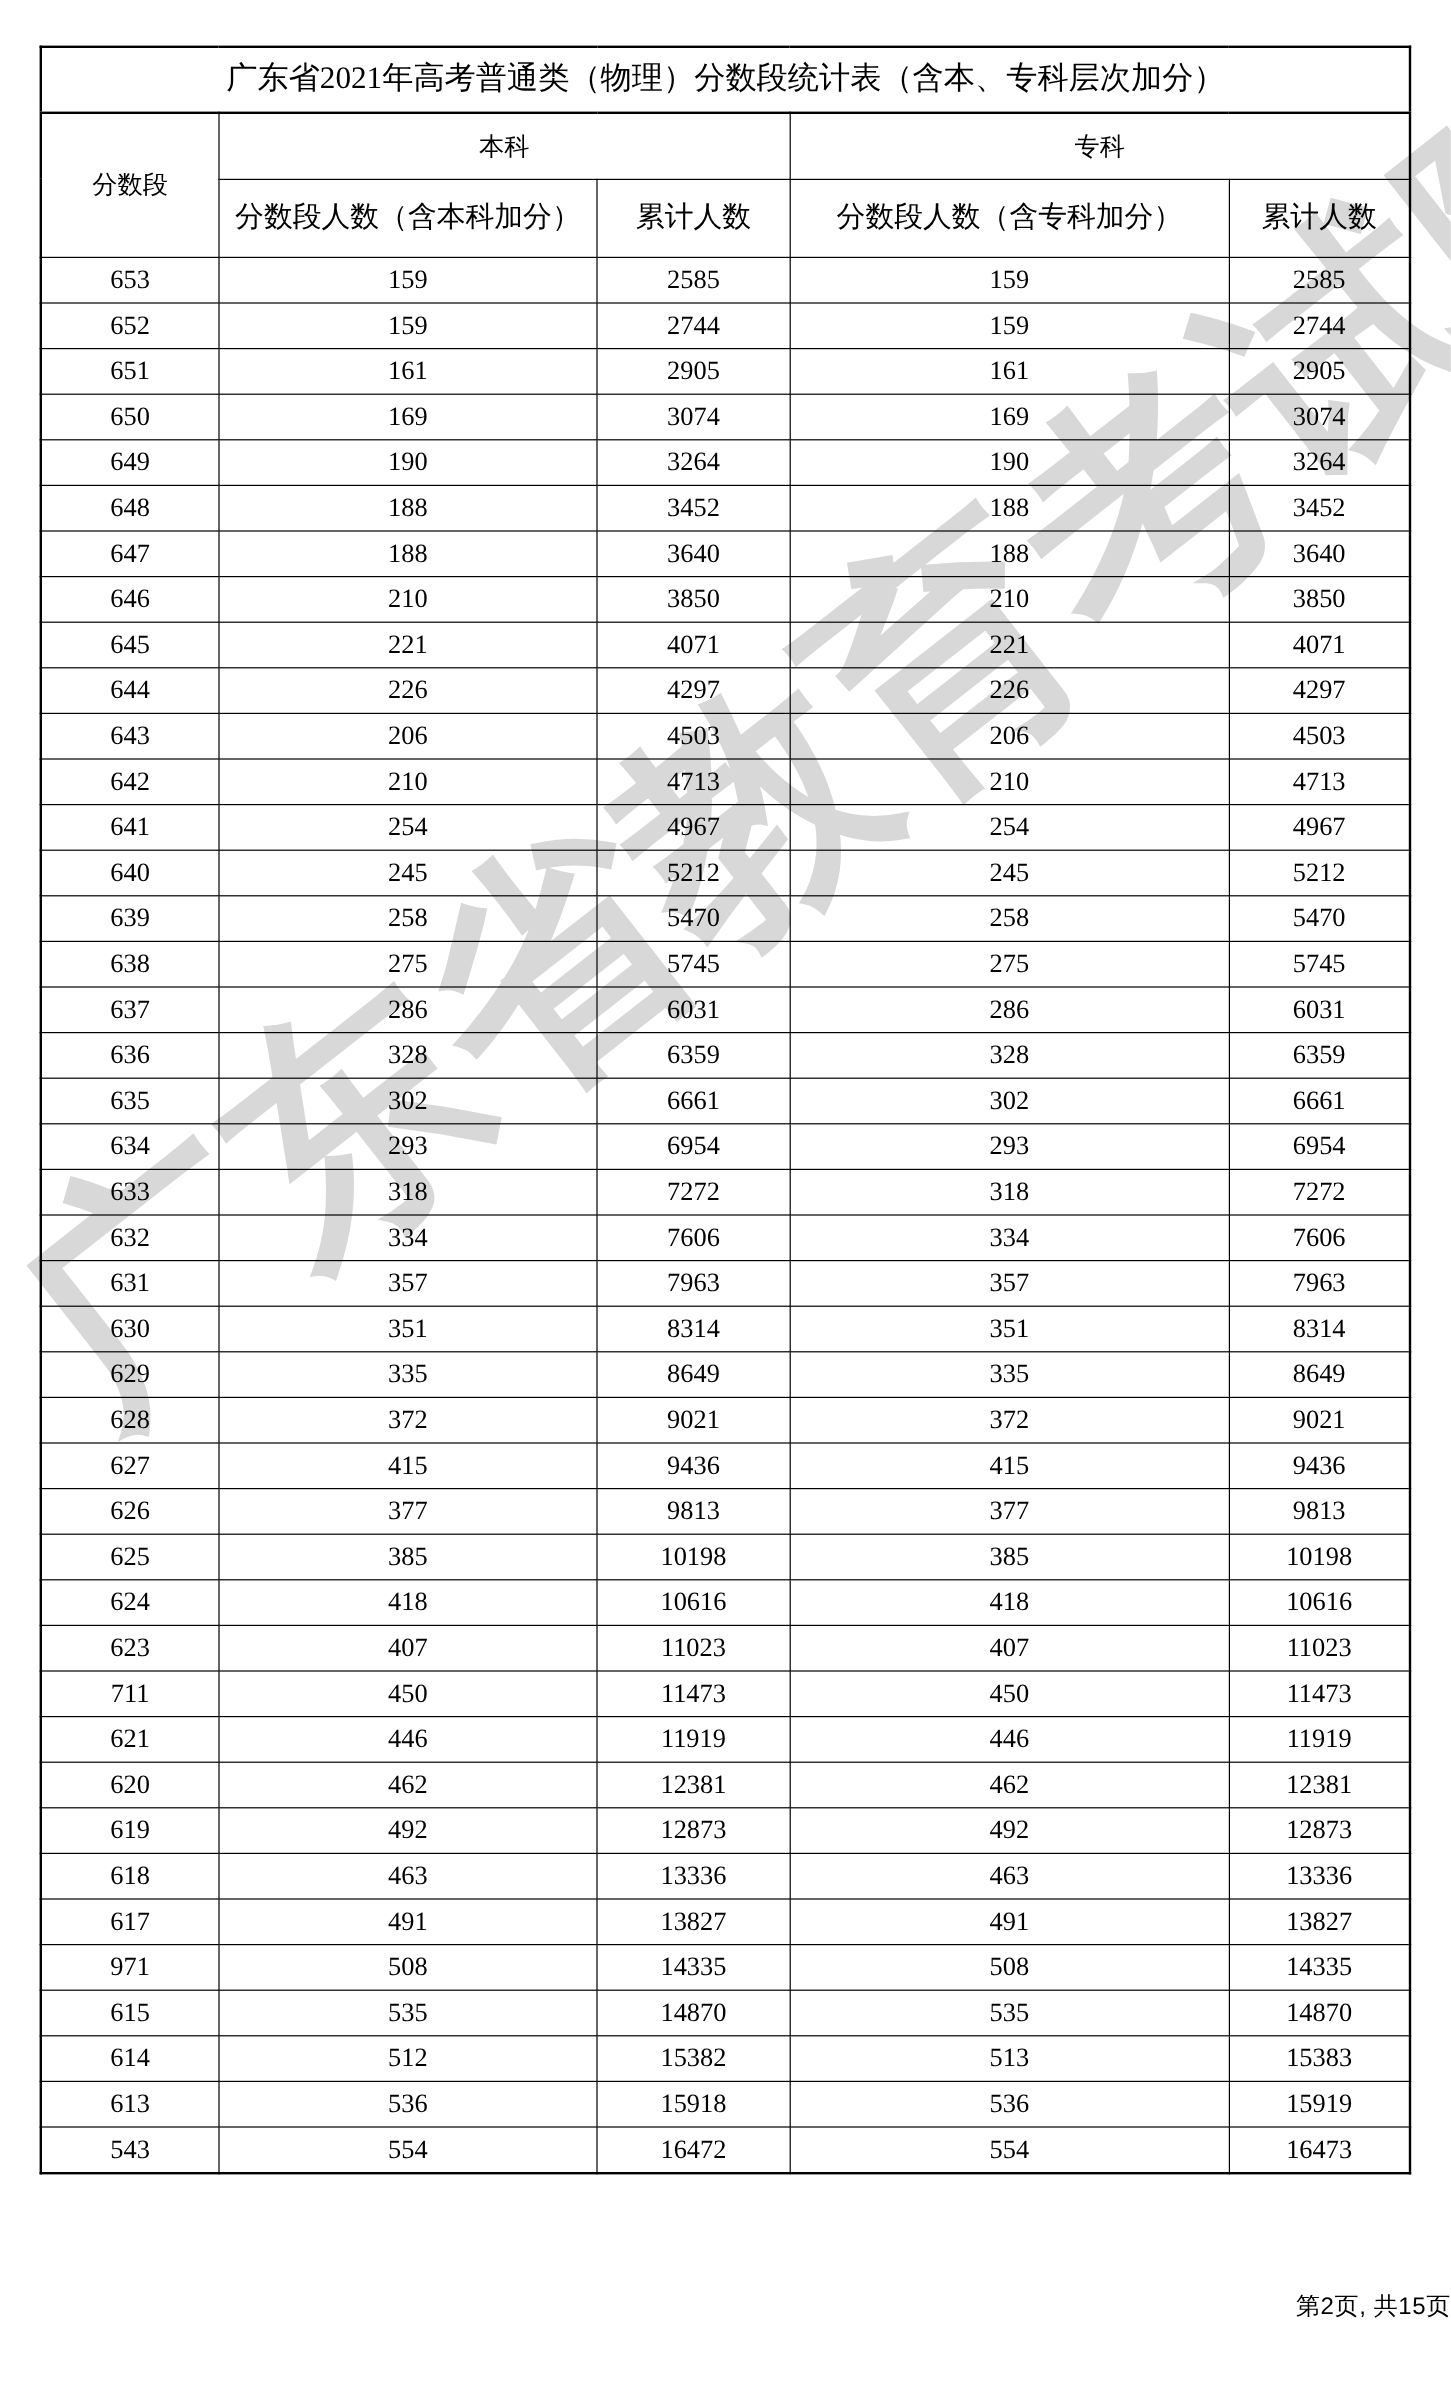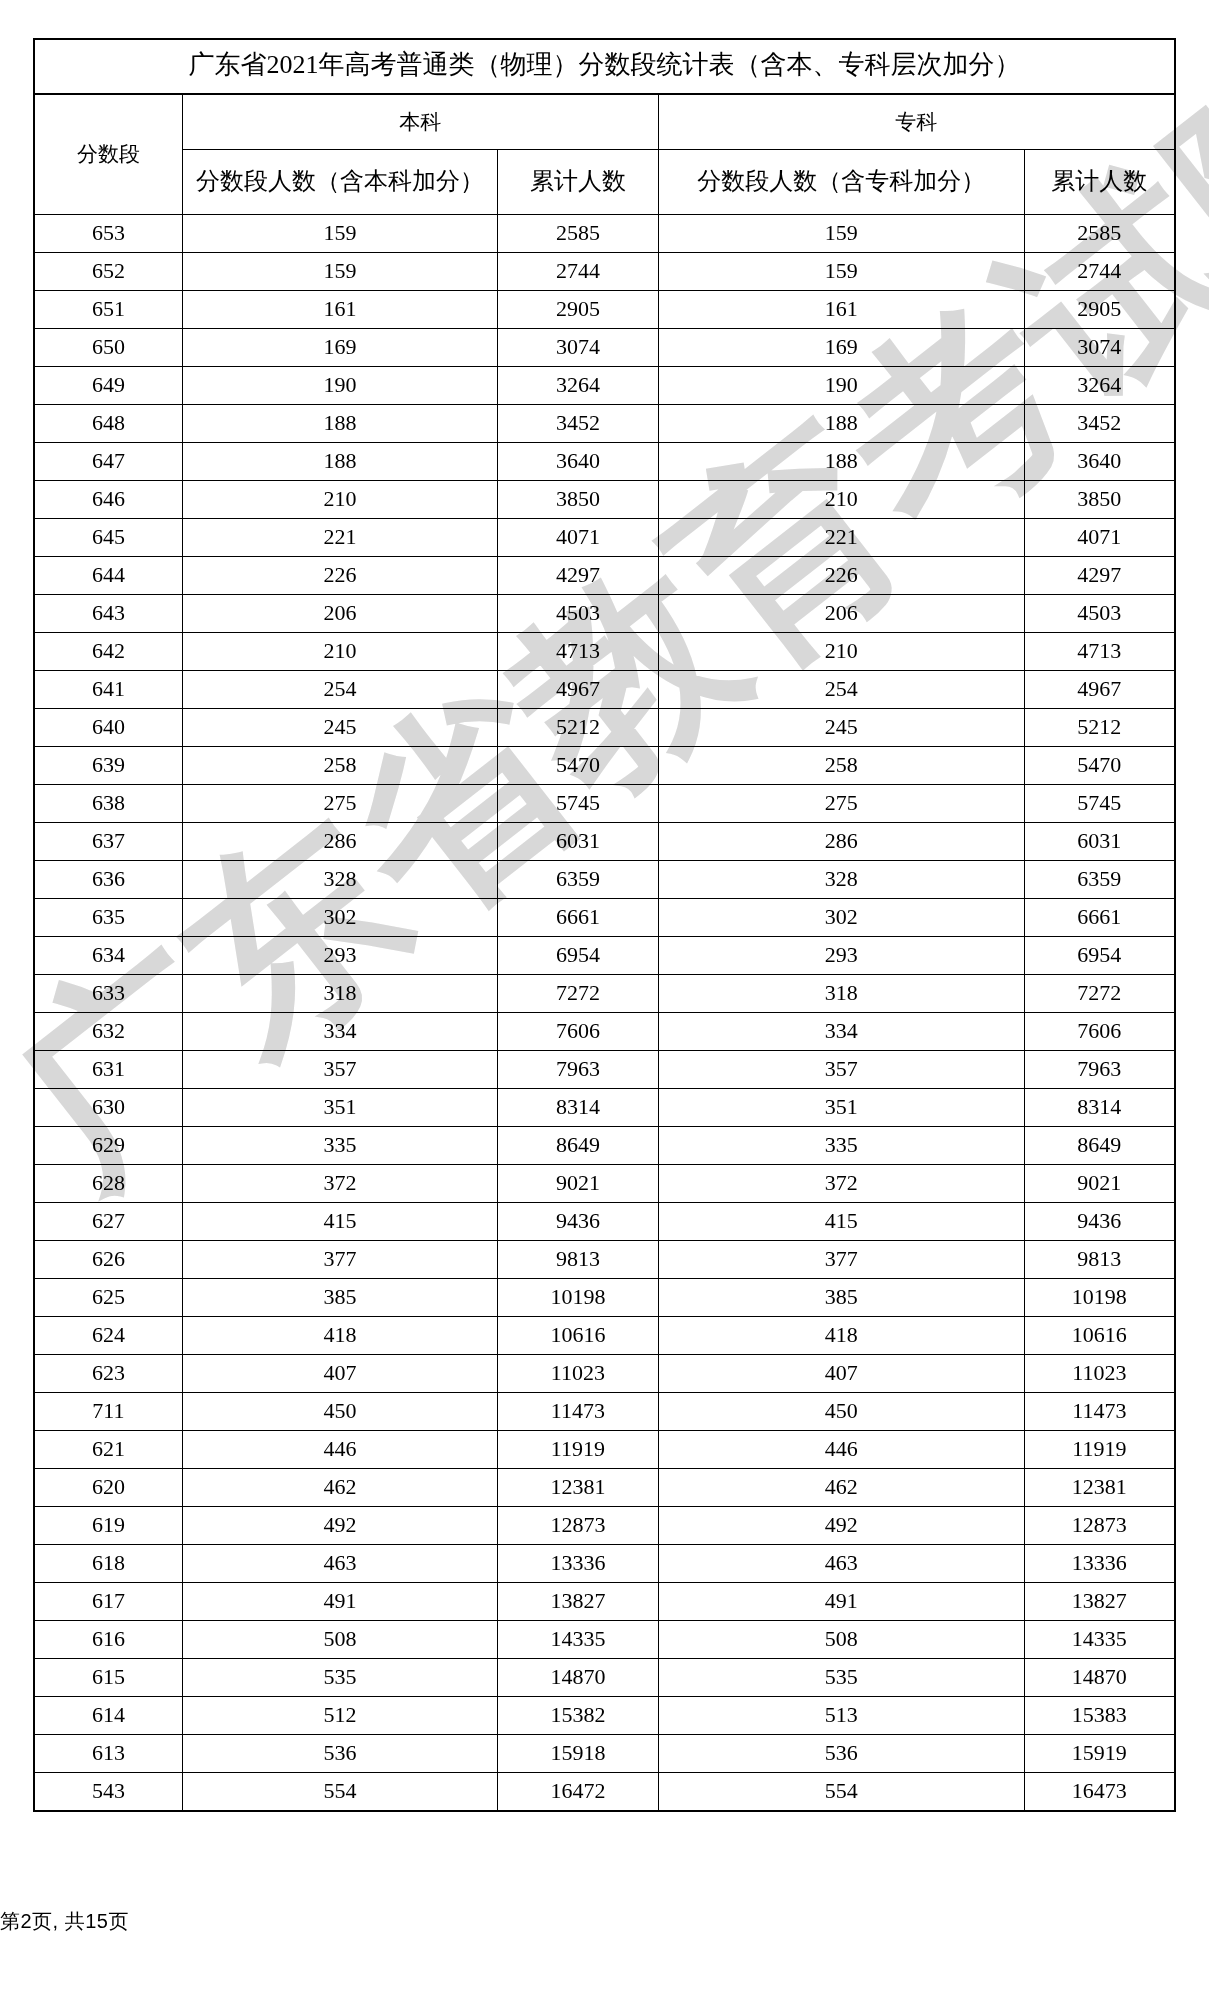--- a/index.html
+++ b/index.html
@@ -113,21 +113,21 @@
   col.c-ben   { width: 255px; }
   col.c-bcum  { width: 130px; }
   col.c-zhuan { width: 296px; }
   col.c-zcum  { width: 122px; }
 
   #footer {
     position: absolute;
     left: 0;
     top: 1908px;
     width: 1209px;
-    text-align: left;
+    text-align: right;
     font-size: 20px;
     font-family: "Liberation Sans", sans-serif;
     letter-spacing: 0.5px;
   }
 </style>
 </head>
 <body>
 
 <div id="watermark">
   <div class="wm-text wm-a">广东省教育考试院</div>
@@ -414,21 +414,21 @@
             <td class="data">13336</td>
           </tr>
           <tr>
             <td class="data">617</td>
             <td class="data">491</td>
             <td class="data">13827</td>
             <td class="data">491</td>
             <td class="data">13827</td>
           </tr>
           <tr>
-            <td class="data">616</td>
+            <td class="data">971</td>
             <td class="data">508</td>
             <td class="data">14335</td>
             <td class="data">508</td>
             <td class="data">14335</td>
           </tr>
           <tr>
             <td class="data">615</td>
             <td class="data">535</td>
             <td class="data">14870</td>
             <td class="data">535</td>

